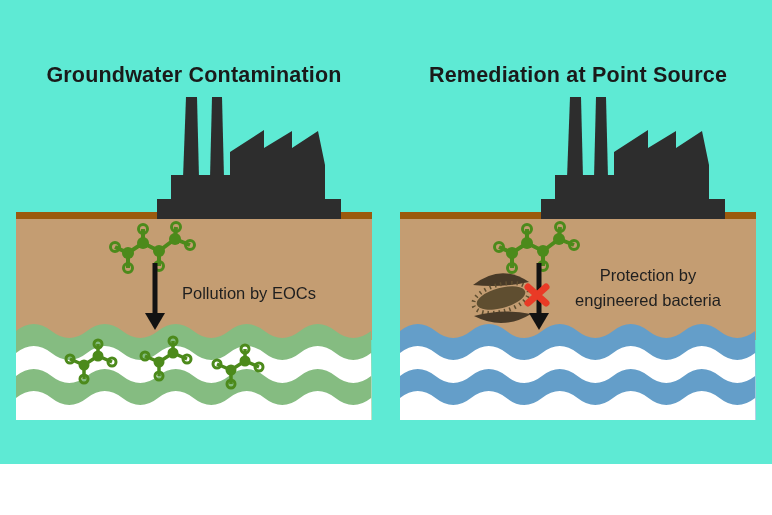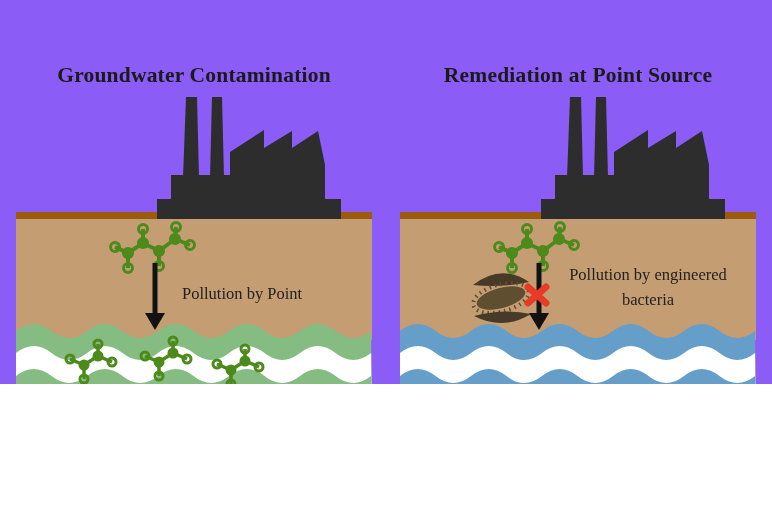--- a/index.html
+++ b/index.html
@@ -1,18 +1,18 @@
 <!DOCTYPE html>
 <html><head>
 <meta charset="utf-8">
 <style>
   html,body{margin:0;padding:0;background:#ffffff;}
   .canvas{
-    position:relative;width:772px;height:384px;background:#8b5cf6;
-    font-family:Liberation Serif, serif;overflow:hidden;
+    position:relative;width:772px;height:464px;background:#5eead4;
+    font-family:Liberation Sans, sans-serif;overflow:hidden;
   }
   .panel{position:absolute;top:0;width:356px;height:515px;}
   #panel-a{left:16px;}
   #panel-b{left:400px;}
   .gfx{position:absolute;left:0;top:0;width:356px;height:420px;display:block;}
   .title{
     position:absolute;top:63px;left:-20px;width:396px;margin:0;
     text-align:center;font-size:21.5px;font-weight:bold;color:#1a1a1a;
     letter-spacing:0.2px;white-space:nowrap;
   }
@@ -89,21 +89,21 @@
 
       <use href="#mol-large" transform="translate(93,223)" color="#4c8a1b"></use>
 
       <g>
         <line x1="139" y1="263" x2="139" y2="315" stroke-width="5" stroke="#121212"></line>
         <polygon points="129,313 149,313 139,330" fill="#121212"></polygon>
       </g>
     </svg>
 
     <h2 class="title">Groundwater Contamination</h2>
-    <div class="annot" id="annot-a">Pollution by Point</div>
+    <div class="annot" id="annot-a">Pollution by EOCs</div>
   </section>
 
   <section class="panel" id="panel-b">
     <svg class="gfx" viewBox="0 0 356 420">
 
       <rect x="0" y="212" width="356" height="7" fill="#9b5a0e"></rect>
 
       <rect x="0" y="219" width="356" height="121" fill="#c49d72"></rect>
 
       <g fill="#2d2d2d">
@@ -127,16 +127,16 @@
       </g>
 
       <g>
         <line x1="139" y1="263" x2="139" y2="315" stroke-width="5" stroke="#121212"></line>
         <polygon points="129,313 149,313 139,330" fill="#121212"></polygon>
         <path d="M128 287L146 303M146 287L128 303" fill="none" stroke-width="7" stroke-linecap="round" stroke="#e93a26"></path>
       </g>
     </svg>
 
     <h2 class="title">Remediation at Point Source</h2>
-    <div class="annot" id="annot-b">Pollution by engineered bacteria</div>
+    <div class="annot" id="annot-b">Protection by engineered bacteria</div>
   </section>
 
 </div>
 
 </body></html>

